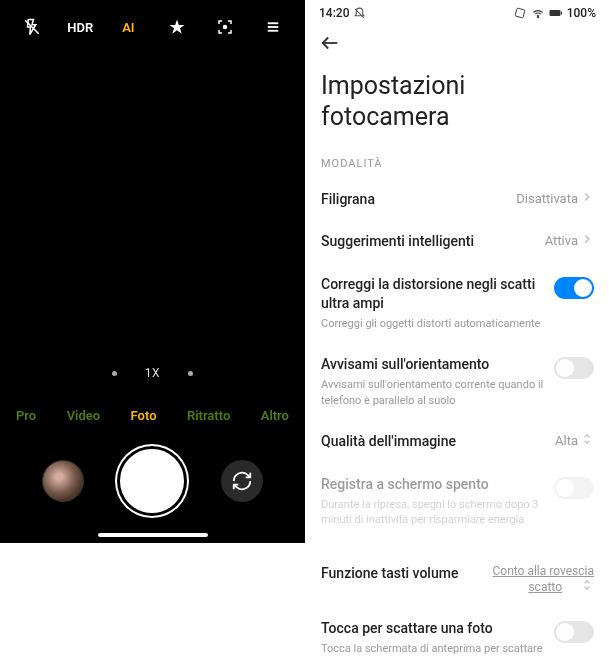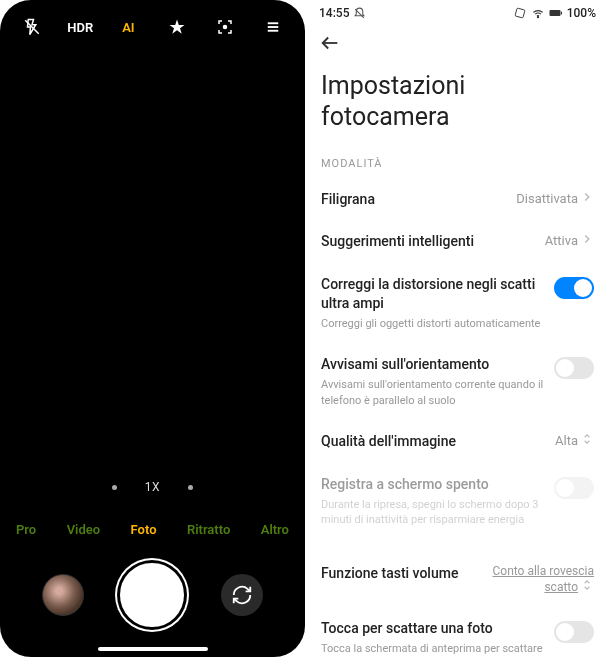--- a/index.html
+++ b/index.html
@@ -1,19 +1,19 @@
 <!DOCTYPE html>
 <html><head>
   <meta charset="utf-8">
   <style>
     * { margin: 0; padding: 0; box-sizing: border-box; }
     body { font-family: -apple-system, BlinkMacSystemFont, 'Segoe UI', Roboto, sans-serif; width: 610px; height: 657px; display: flex; overflow: hidden; }
     
     
-    .camera { width: 305px; height: 657px; background: #000; color: #fff; display: flex; flex-direction: column; position: relative; border-radius: 31px; }
+    .camera { width: 305px; height: 543px; background: #000; color: #fff; display: flex; flex-direction: column; position: relative; }
     .cam-top { display: flex; justify-content: space-around; align-items: center; padding: 18px 8px 12px; }
     .cam-top-item { font-size: 13px; font-weight: 600; color: #fff; cursor: pointer; display:flex; align-items:center; justify-content:center; width: 34px; }
     .cam-top-item.accent { color: #ffb700; }
     .cam-top-item svg { width: 18px; height: 18px; }
     .viewfinder { flex: 1; background: #000; }
     .zoom-bar { display: flex; justify-content: center; align-items: center; gap: 28px; padding: 10px 0 18px; font-size: 12px; color: #eee; }
     .zoom-dot { width: 5px; height: 5px; background: #aaa; border-radius: 50%; }
     .zoom-val { font-size: 12px; letter-spacing: .5px; color:#ddd;}
     .modes { display: flex; justify-content: space-between; align-items: center; padding: 10px 16px 14px; font-size: 13px; font-weight: 600; }
     .mode { color: #4d7c0f; cursor: pointer; }
@@ -106,21 +106,21 @@
           <path d="M21 3v5h-5M3 21v-5h5"></path>
         </svg>
     </div>
   </div>
   <div class="home-indicator"></div>
 </div>
 
 <div class="settings">
   <div class="status-bar">
     <div style="display:flex;align-items:center;gap:4px;">
-      <span>14:55</span>
+      <span>14:20</span>
       <svg viewBox="0 0 24 24" width="13" height="13" fill="none" stroke="#555" stroke-width="2">
           <path d="M18 8a6 6 0 0 0-12 0v5l-2 3h16l-2-3z"></path>
           <line x1="4" y1="4" x2="20" y2="20"></line>
         </svg>
     </div>
     <div class="status-right">
       <svg viewBox="0 0 24 24" fill="none" stroke="#333" stroke-width="1.5">
           <rect x="5" y="5" width="14" height="14" rx="2" transform="rotate(15 12 12)"></rect>
         </svg>
       <svg viewBox="0 0 24 24" fill="none" stroke="#333" stroke-width="2">
@@ -208,21 +208,21 @@
   </div>
 
   <div class="divider"></div>
 
   <div class="setting-row">
     <div class="setting-main">
         <div class="setting-title">Funzione tasti volume</div>
       </div>
     <div class="setting-value stacked">
       <span>Conto alla rovescia</span>
-      <span style="display:flex;align-items:center;gap:2px;">
+      <span style="display:flex;align-items:center;gap:18px;">
         <span>scatto</span>
         <span class="updown"><svg viewBox="0 0 24 24" width="12" height="12" fill="none" stroke="#bbb" stroke-width="2">
               <polyline points="8 9 12 5 16 9"></polyline>
               <polyline points="8 15 12 19 16 15"></polyline>
             </svg></span>
       </span>
     </div>
   </div>
 
   <div class="setting-row">

